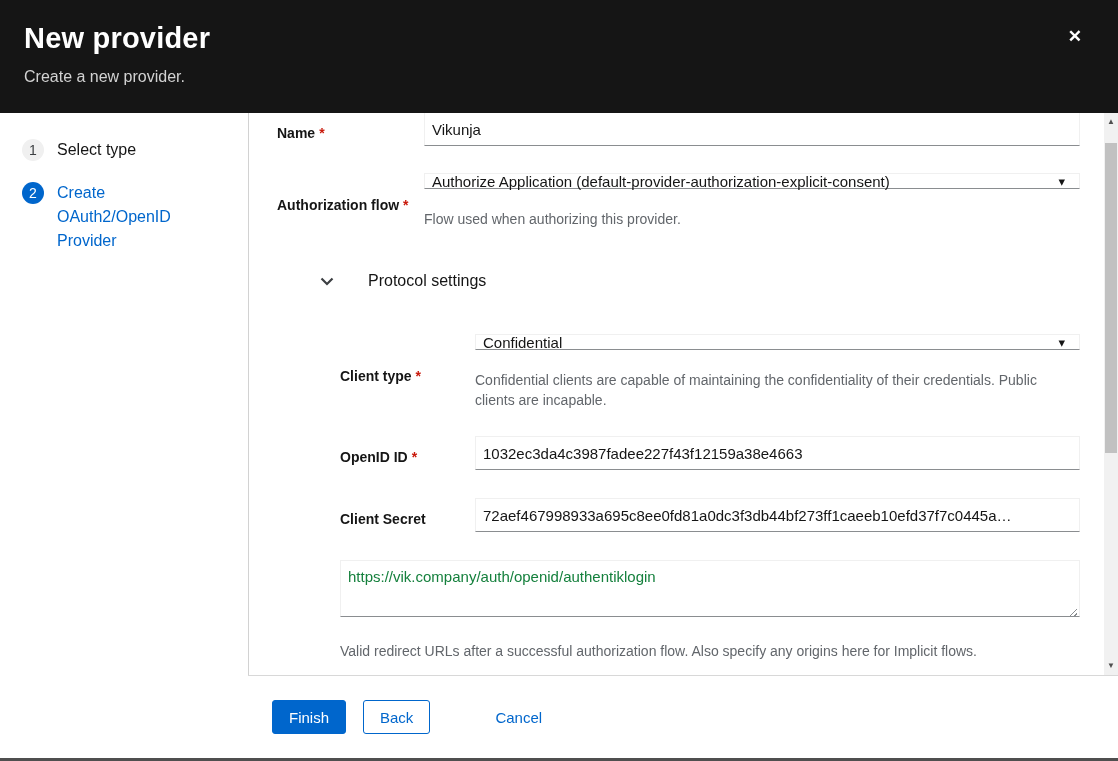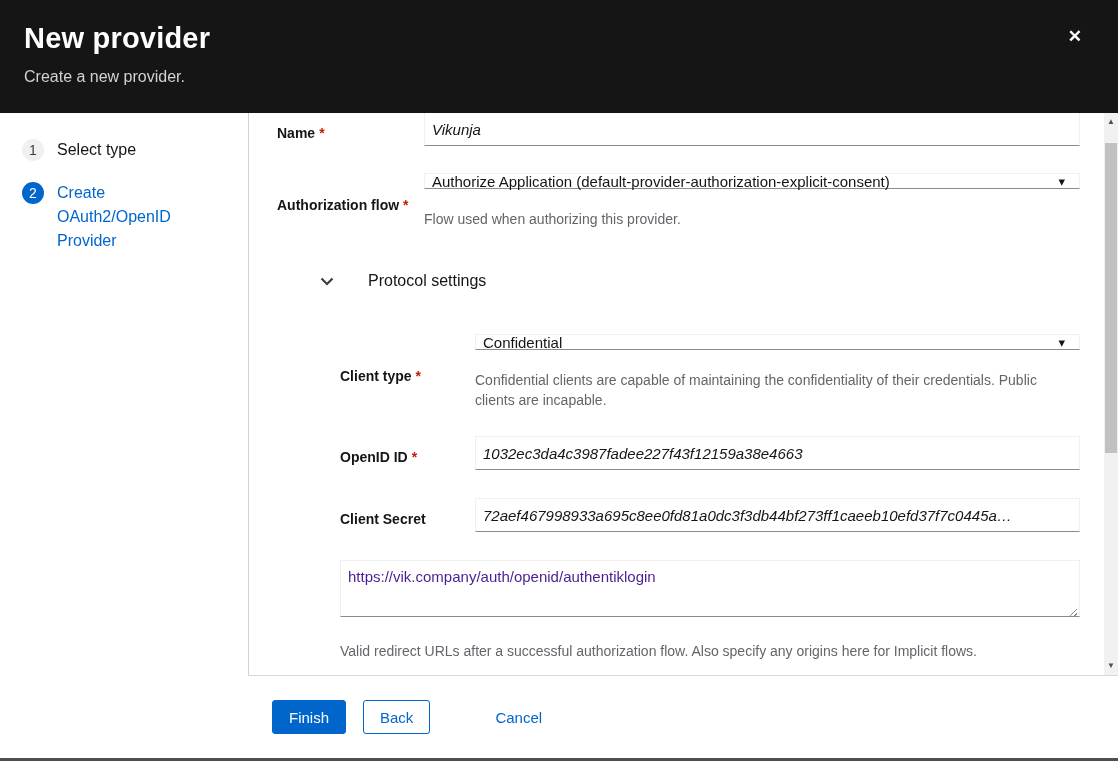--- a/index.html
+++ b/index.html
@@ -34,29 +34,29 @@
 
   .form-row { display:flex; align-items:center; }
   .form-row .f-label { flex:0 0 147px; padding:9px 10px 0 0; font-size:14px; font-weight:700;
                        color:#151515; line-height:23px; }
   .form-row.nested { padding-left:63px; }
   .form-row.nested .f-label { flex:0 0 135px; }
   .required-star { color:#c9190b; margin-left:4px; font-weight:700; }
   .f-control { flex:1; min-width:0; }
 
   .text-input { width:100%; height:34px; border:1px solid #f0f0f0; border-bottom:1px solid #8a8d90;
-                background:#fff; font-family:"Liberation Sans",sans-serif; font-size:15px; color:#151515; padding:0 7px;font-style:italic; }
+                background:#fff; font-family:"Liberation Sans",sans-serif; font-size:15px; color:#151515; padding:0 7px; }
   .select-box { width:100%; height:16px; border:1px solid #f0f0f0; border-bottom:1px solid #8a8d90;
                 background:#fff; display:flex; align-items:center; justify-content:space-between;
                 padding:0 14px 0 7px; cursor:pointer; }
   .select-value { font-size:15px; color:#151515; white-space:nowrap; overflow:hidden; }
   .caret { font-size:13px; color:#151515; line-height:1; }
   .textarea-wrap { position:relative; }
   .text-area { width:100%; height:57px; border:1px solid #f0f0f0; border-bottom:1px solid #8a8d90;
-               background:#fff; font-family:"Liberation Sans",sans-serif; font-size:15px; color:#4c1d95;
+               background:#fff; font-family:"Liberation Sans",sans-serif; font-size:15px; color:#15803d;
                padding:7px 7px 0 7px; resize:none; overflow:hidden; }
   .resize-grip { position:absolute; right:3px; bottom:4px; width:10px; height:10px;
                  background:repeating-linear-gradient(-45deg, transparent 0 2px, #8a8d90 2px 3px);
                  -webkit-clip-path:polygon(100% 0, 100% 100%, 0 100%); clip-path:polygon(100% 0, 100% 100%, 0 100%);
                  cursor:nwse-resize; }
   .help-text { margin-top:20px; font-size:14px; line-height:20px; color:#62666b; }
 
   .section-header { display:flex; align-items:center; padding-left:43px; margin:43px 0 0 0; cursor:pointer; }
   .section-chevron { width:14px; height:9px; margin-right:34px; flex:0 0 14px; }
   .section-title { font-size:16px; color:#151515; }

